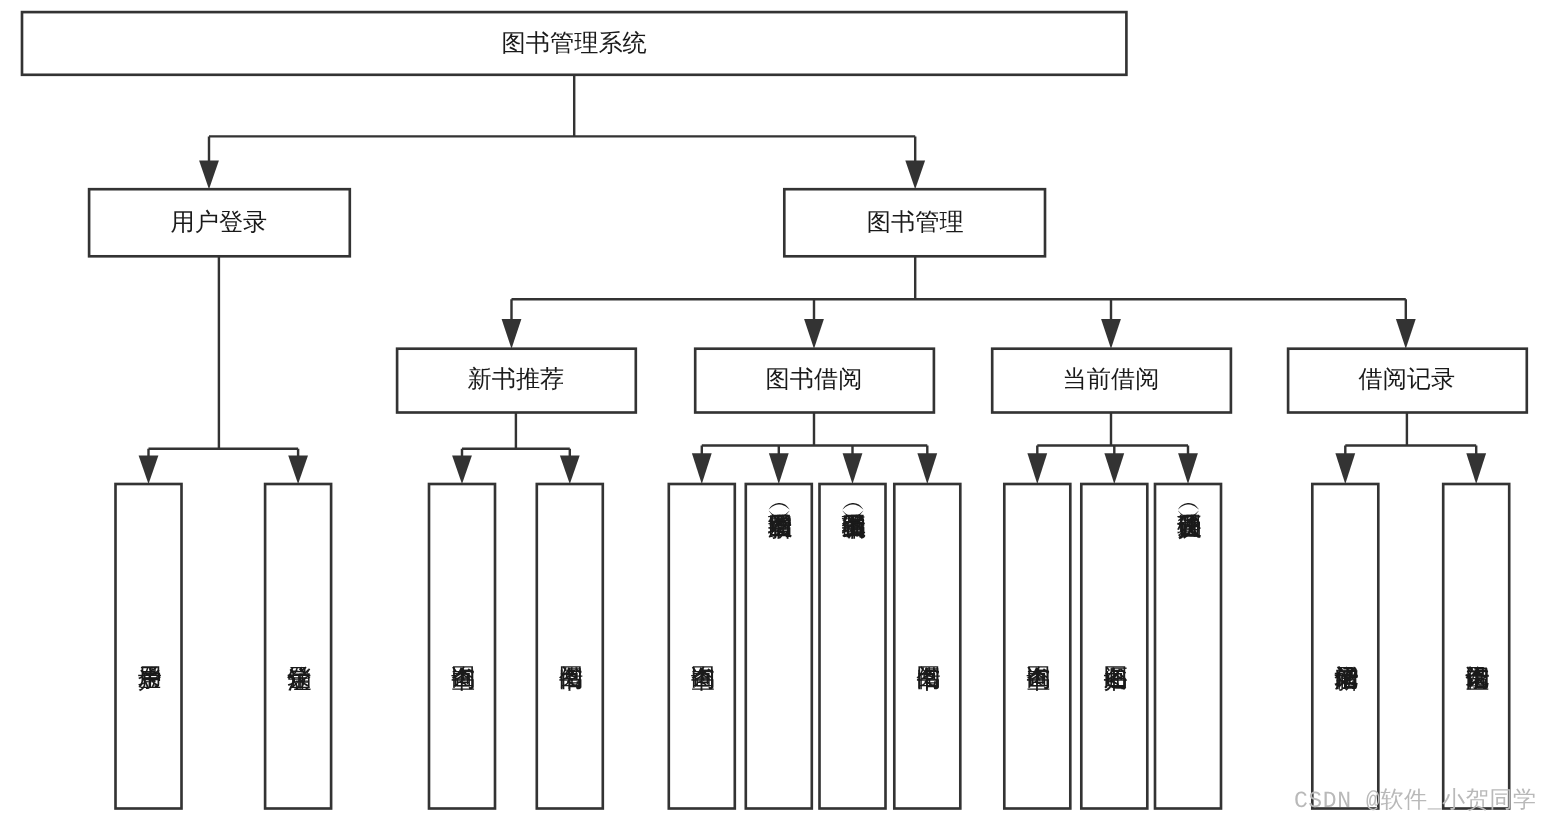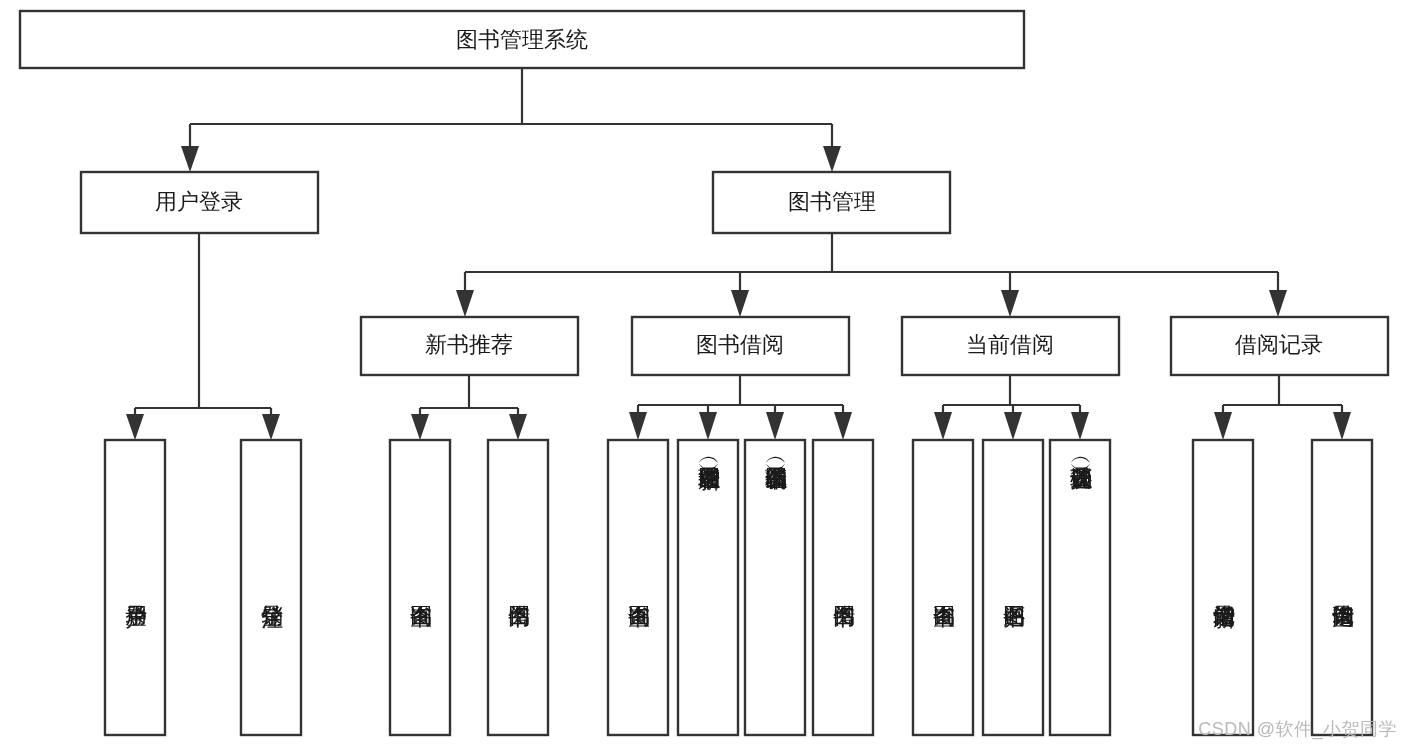--- a/index.html
+++ b/index.html
@@ -45,22 +45,22 @@
     fill: none;
   }
   .arrow-head {
     fill: #333333;
     stroke: none;
   }
   .watermark {
     position: absolute;
     right: 8px;
     bottom: 6px;
-    font-family: Liberation Sans, sans-serif;
-    font-size: 18px;
+    font-family: Liberation Mono, monospace;
+    font-size: 21px;
     color: #b9b9b9;
     letter-spacing: 0.5px;
     white-space: nowrap;
     pointer-events: none;
   }
 </style>
 </head>
 <body>
 
 <div id="diagram-root">

